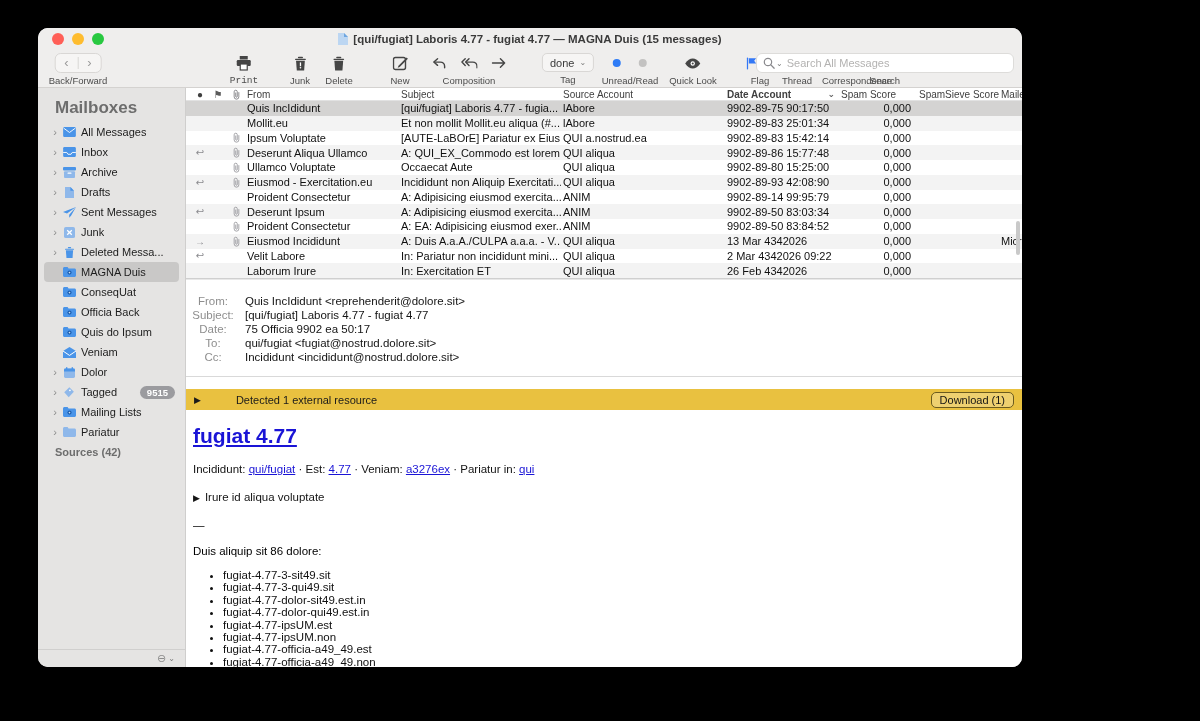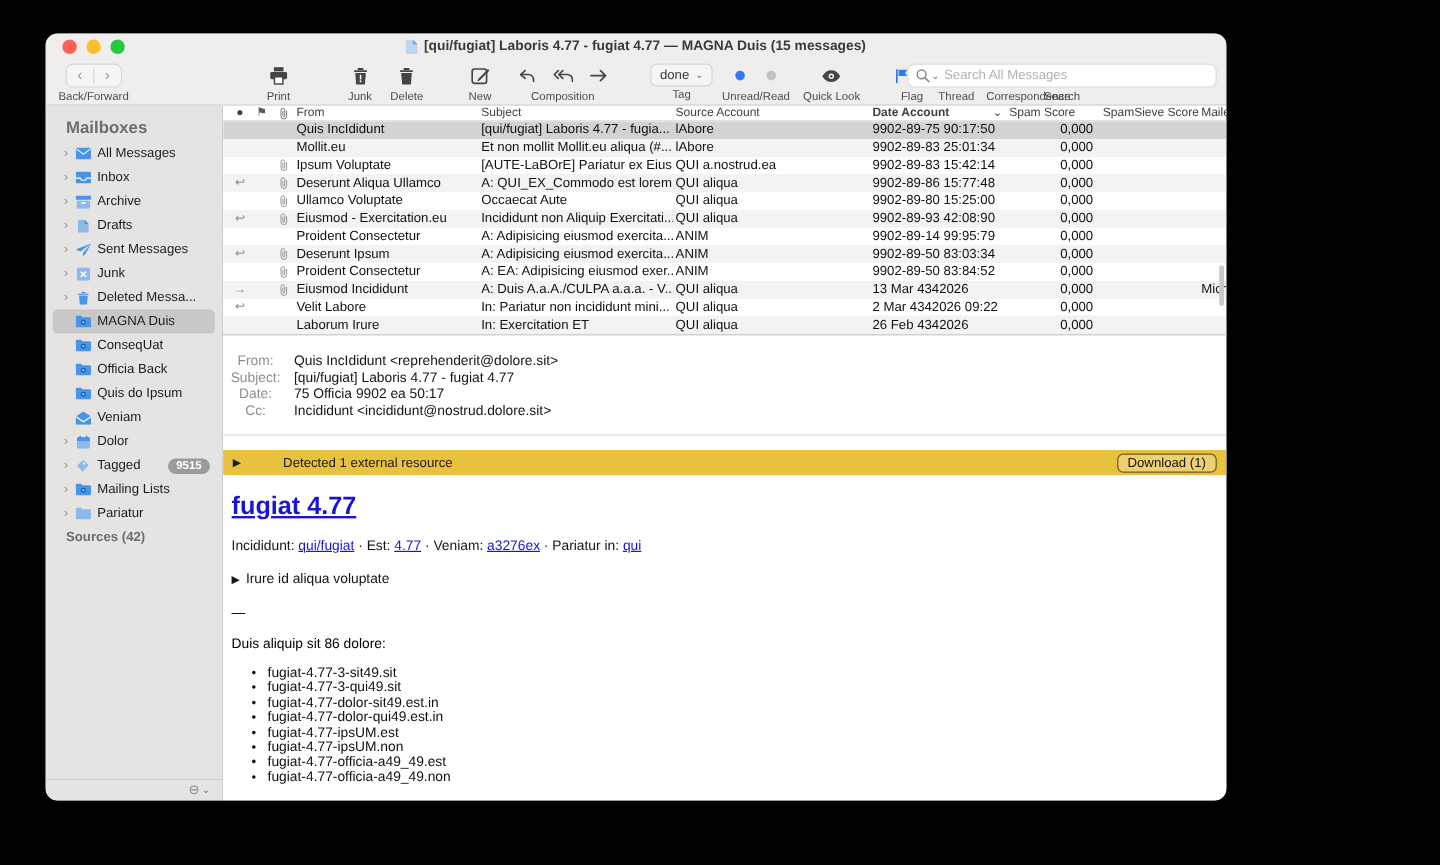--- a/index.html
+++ b/index.html
@@ -29,21 +29,21 @@
   .searchbox { width:258px; height:20px; background:#fff; border:1px solid #dddcda; border-radius:6px; display:flex; align-items:center; padding:0 6px; gap:4px; }
   .searchbox input { border:none; outline:none; flex:1; font-size:11px; color:#3a3a3a; background:transparent; font-family:inherit; }
   .searchbox input::placeholder { color:#b3b2b1; }
   .chev-small { font-size:8px; color:#7c7c7c; }
 
   
   .content { flex:1; display:flex; min-height:0; }
 
   
   .sidebar { width:148px; background:#e5e4e3; border-right:1px solid #cfcecd; display:flex; flex-direction:column; padding-top:8px; flex:0 0 auto; }
-  .sb-header { font-size:14px; font-weight:bold; color:#6d6d6d; padding:2px 0 4px 17px; }
+  .sb-header { font-size:17px; font-weight:bold; color:#6d6d6d; padding:2px 0 4px 17px; }
   .sb-item { display:flex; align-items:center; height:20px; margin:0 6px; padding-left:5px; border-radius:4px; font-size:11px; color:#1c1c1c; white-space:nowrap; }
   .sb-item.selected { background:#c9c8c7; }
   .sb-chev { width:12px; color:#8e8e8e; font-size:11px; text-align:center; flex:0 0 auto; }
   .sb-icon { width:16px; display:flex; justify-content:center; margin-right:4px; flex:0 0 auto; }
   .sb-label { overflow:hidden; text-overflow:ellipsis; }
   .sb-badge { margin-left:auto; margin-right:4px; background:#9b9b9f; color:#fff; font-size:9.5px; font-weight:bold; border-radius:8px; padding:1px 7px; }
   .sb-sources { font-size:11px; font-weight:bold; color:#6d6d6d; padding:4px 0 0 17px; }
   .sb-footer { margin-top:auto; border-top:1px solid #d0cfce; height:18px; display:flex; justify-content:flex-end; align-items:center; gap:2px; padding-right:10px; color:#8c8c8c; font-size:11px; }
 
   
@@ -118,21 +118,21 @@
 
     <div class="tb-group" style="left:40px;">
       <div class="seg">
         <span class="seg-btn">‹</span>
         <span class="seg-div"></span>
         <span class="seg-btn">›</span>
       </div>
       <span class="tb-label">Back/Forward</span>
     </div>
 
-    <div class="tb-group" style="left:194px;">
+    <div class="tb-group" style="left:206px;font-family:Liberation Mono, monospace;">
       <div class="tb-ico-row">
           <span>
         <svg width="16" height="16" viewBox="0 0 16 16">
               <rect x="4" y="1" width="8" height="3.5" fill="#454545"></rect>
               <rect x="1" y="5" width="14" height="6" rx="1.2" fill="#454545"></rect>
               <rect x="4.5" y="9" width="7" height="6" fill="#fff" stroke="#454545" stroke-width="1.2"></rect>
             </svg>
       </span>
         </div>
       <span class="tb-label">Print</span>
@@ -685,20 +685,24 @@
             <span class="pv-label">From:</span>
             <span class="pv-val">Quis IncIdidunt &lt;reprehenderit@dolore.sit&gt;</span>
           </div>
         <div class="pv-line">
             <span class="pv-label">Subject:</span>
             <span class="pv-val">[qui/fugiat] Laboris 4.77 - fugiat 4.77</span>
           </div>
         <div class="pv-line">
             <span class="pv-label">Date:</span>
             <span class="pv-val">75 Officia 9902 ea 50:17</span>
+          </div>
+        <div class="pv-line">
+            <span class="pv-label">To:</span>
+            <span class="pv-val">qui/fugiat &lt;fugiat@nostrud.dolore.sit&gt;</span>
           </div>
         <div class="pv-line">
             <span class="pv-label">Cc:</span>
             <span class="pv-val">Incididunt &lt;incididunt@nostrud.dolore.sit&gt;</span>
           </div>
         <div class="pv-sep"></div>
       </div>
 
       <div class="banner">
         <span class="banner-tri">▶</span>

